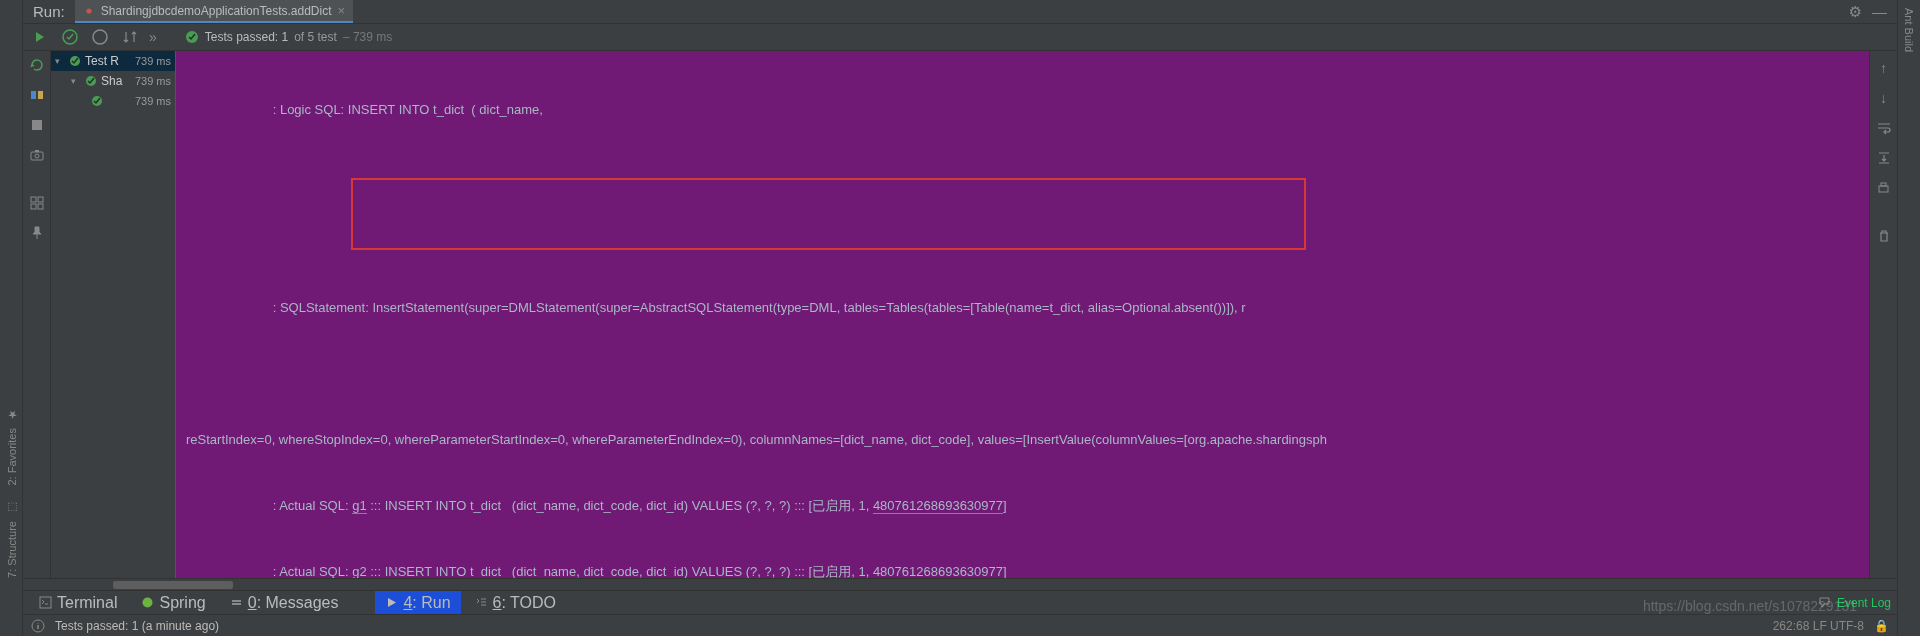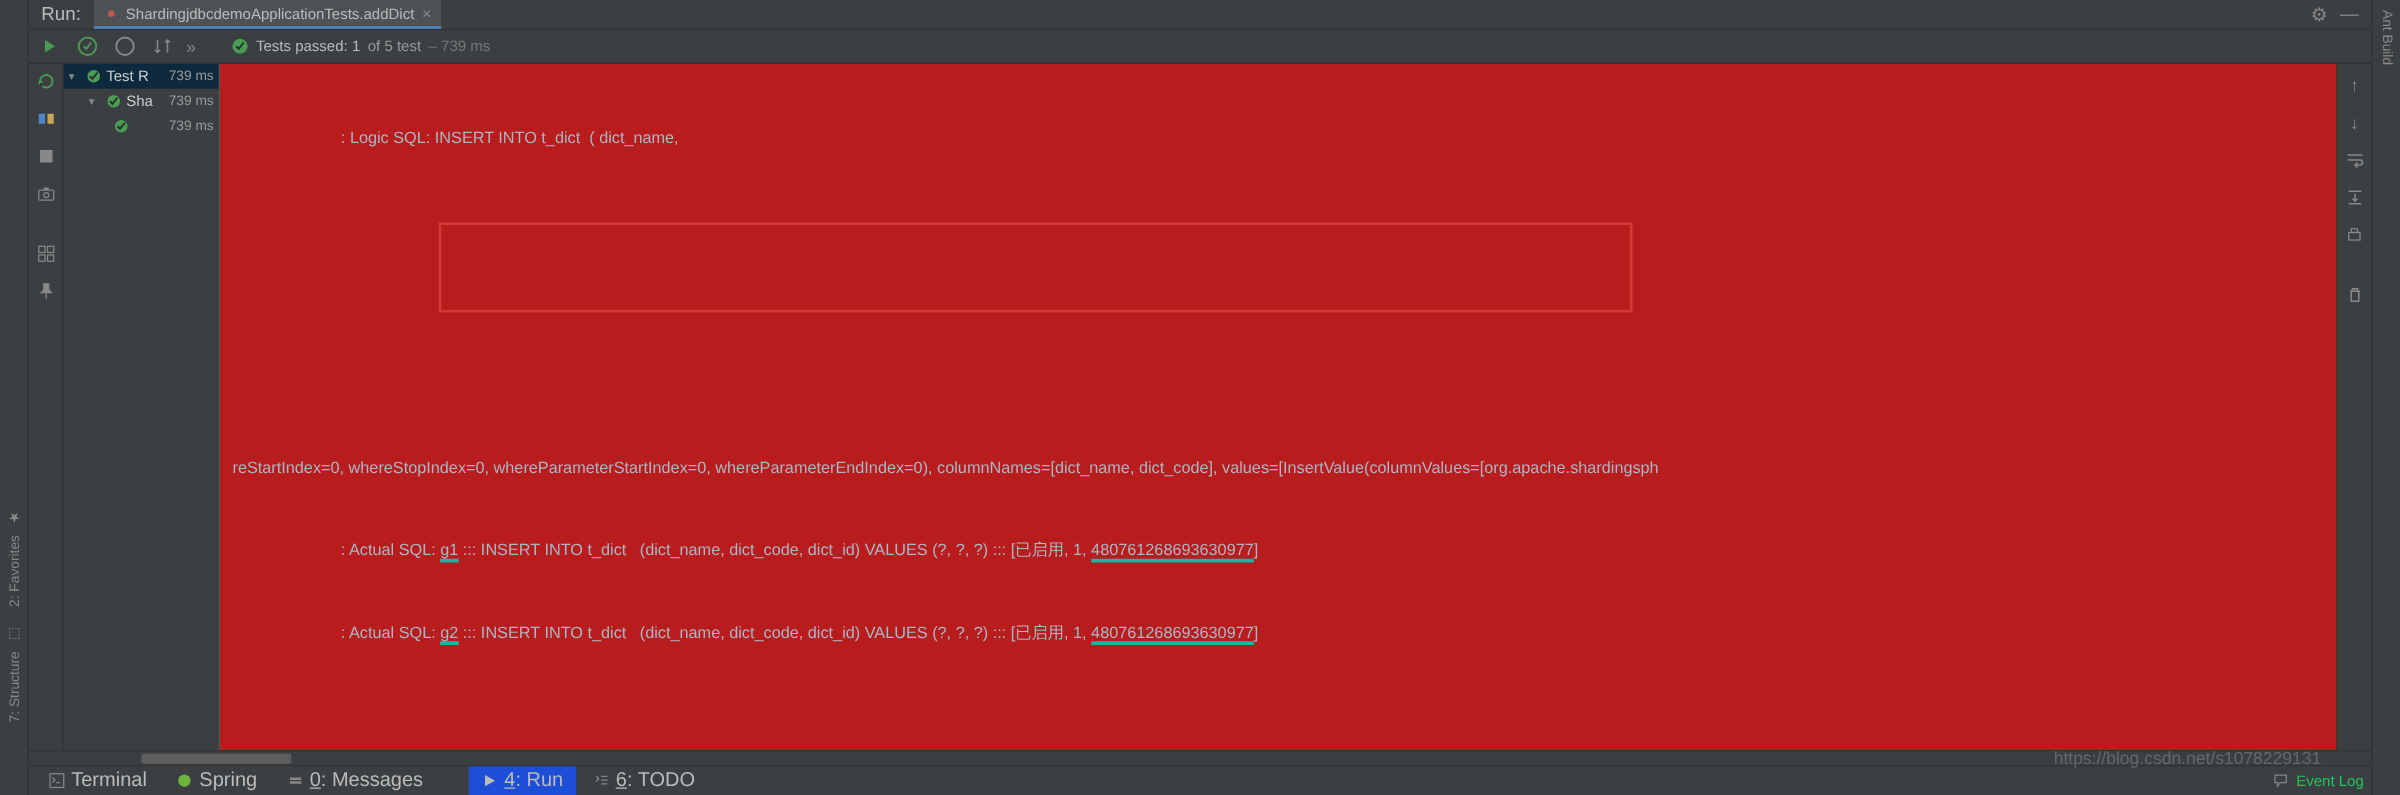--- a/index.html
+++ b/index.html
@@ -220,40 +220,40 @@
       padding-right: 4px;
     }
     .small-check {
       width: 12px;
       height: 12px;
       flex-shrink: 0;
     }
     
     .console {
       flex: 1;
-      background: #b91c1c;
+      background: #701a75;
       font-family: "Consolas", "Monaco", monospace;
       font-size: 13px;
       color: #a9b7c6;
       overflow: hidden;
       padding: 4px 0;
       white-space: pre;
       position: relative;
       line-height: 22px;
     }
     .console-line {
       padding-left: 10px;
     }
     .red-box {
       border: 2px solid #d63838;
       position: absolute;
       pointer-events: none;
     }
     .red-underline {
-      border-bottom: 3px solid #14b8a6;
+      border-bottom: 1px solid #14b8a6;
     }
     
     .console-right-toolbar {
       width: 28px;
       background: #3c3f41;
       border-left: 1px solid #323232;
       display: flex;
       flex-direction: column;
       align-items: center;
       padding-top: 8px;
@@ -488,20 +488,21 @@
           </svg>
         <span></span>
         <span class="tree-time">739 ms</span>
       </div>
     </div>
 
     <div class="console">
       <div class="console-line">                        : Logic SQL: INSERT INTO t_dict  ( dict_name,</div>
       <div class="console-line"> </div>
       <div class="console-line"> </div>
+      <div class="console-line">                        : SQLStatement: InsertStatement(super=DMLStatement(super=AbstractSQLStatement(type=DML, tables=Tables(tables=[Table(name=t_dict, alias=Optional.absent())]), r</div>
       <div class="console-line"> </div>
       <div class="console-line">reStartIndex=0, whereStopIndex=0, whereParameterStartIndex=0, whereParameterEndIndex=0), columnNames=[dict_name, dict_code], values=[InsertValue(columnValues=[org.apache.shardingsph</div>
       <div class="console-line"><span>                        : Actual SQL: </span><span class="red-underline">g1</span><span> ::: INSERT INTO t_dict   (dict_name, dict_code, dict_id) VALUES (?, ?, ?) ::: [已启用, 1, </span><span class="red-underline">480761268693630977</span><span>]</span></div>
       <div class="console-line"><span>                        : Actual SQL: </span><span class="red-underline">g2</span><span> ::: INSERT INTO t_dict   (dict_name, dict_code, dict_id) VALUES (?, ?, ?) ::: [已启用, 1, </span><span class="red-underline">480761268693630977</span><span>]</span></div>
       
       
       
       
       
       
@@ -575,15 +576,25 @@
       <span><u>6</u>: TODO</span>
     </div>
     <div class="bottom-right">
       <svg width="13" height="13" viewBox="0 0 13 13">
           <path d="M2 2 L11 2 L11 8 L6 8 L4 11 L4 8 L2 8 Z" stroke="#888" fill="none"></path>
         </svg>
       <span>Event Log</span>
     </div>
   </div>
 
+  <div class="status-bar">
+    <svg width="14" height="14" viewBox="0 0 14 14">
+        <circle cx="7" cy="7" r="6" stroke="#888" fill="none"></circle>
+        <path d="M7 4 L7 4.5 M7 6 L7 10" stroke="#888" stroke-width="1.5"></path>
+      </svg>
+    <span>Tests passed: 1 (a minute ago)</span>
+    <span class="spacer"></span>
+    <span class="status-right-text">262:68  LF  UTF-8</span>
+    <span style="color:#888">🔒</span>
+  </div>
 
   <div class="watermark">https://blog.csdn.net/s1078229131</div>
 </div>
 
 </body></html>

